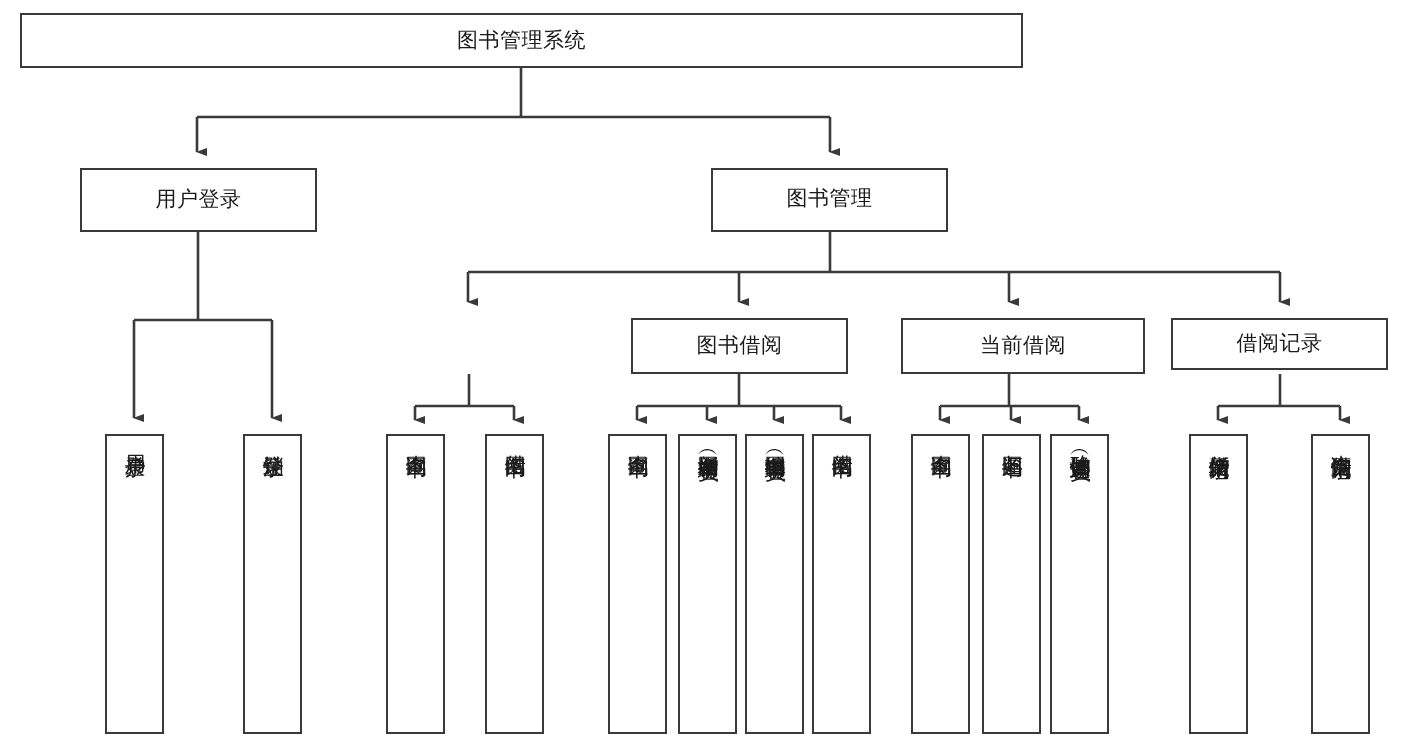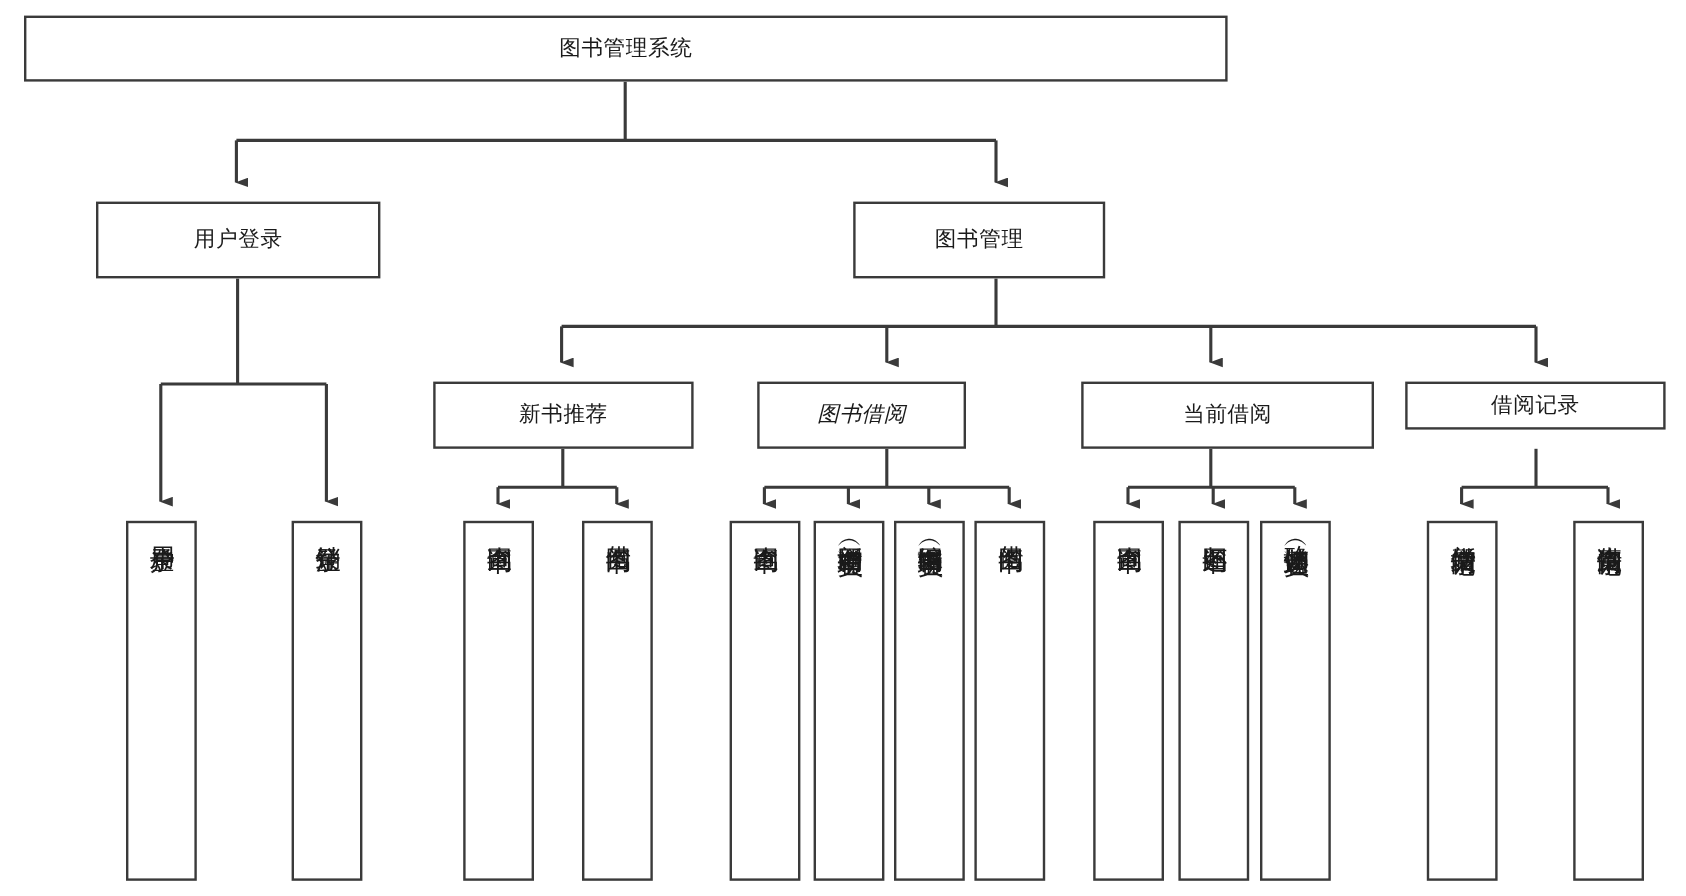--- a/index.html
+++ b/index.html
@@ -35,21 +35,21 @@
     justify-content: center;
     color: #1a1a1a;
     z-index: 2;
   }
   .node-label {
     display: block;
     white-space: nowrap;
     letter-spacing: 0.5px;
   }
   .node.horizontal .node-label {
-    font-size: 18px;
+    font-size: 21px;
     line-height: 1.1;
   }
   .node.vertical {
     align-items: flex-start;
     justify-content: center;
     padding-top: 2px;
   }
   .node.vertical .node-label {
     writing-mode: vertical-rl;
     text-orientation: upright;
@@ -125,34 +125,31 @@
     </g>
   </svg>
 
   <div class="node horizontal" style="left:20px; top:13px; width:1003px; height:55px;">
     <span class="node-label">图书管理系统</span>
   </div>
 
   <div class="node horizontal" style="left:80px; top:168px; width:237px; height:64px;">
     <span class="node-label">用户登录</span>
   </div>
-  <div class="node horizontal" style="left:711px; top:168px; width:210px; height:64px;">
+  <div class="node horizontal" style="left:711px; top:168px; width:237px; height:64px;font-family:Liberation Mono, monospace;">
     <span class="node-label">图书管理</span>
   </div>
 
-  <div class="node horizontal" style="left:361px; top:318px; width:217px; height:56px;">
-    <span class="node-label">新书推荐</span>
-  </div>
-  <div class="node horizontal" style="left:631px; top:318px; width:174px; height:56px;font-style:italic;">
+  <div class="node horizontal" style="left:631px; top:318px; width:217px; height:56px;">
     <span class="node-label">图书借阅</span>
   </div>
   <div class="node horizontal" style="left:901px; top:318px; width:244px; height:56px;">
     <span class="node-label">当前借阅</span>
   </div>
-  <div class="node horizontal" style="left:1171px; top:318px; width:217px; height:40px;">
+  <div class="node horizontal" style="left:1171px; top:318px; width:217px; height:52px;">
     <span class="node-label">借阅记录</span>
   </div>
 
   <div class="node vertical" style="left:105px; top:434px; width:59px; height:300px;">
     <span class="node-label">用户登录</span>
   </div>
   <div class="node vertical" style="left:243px; top:434px; width:59px; height:300px;">
     <span class="node-label">注销登录</span>
   </div>
 

